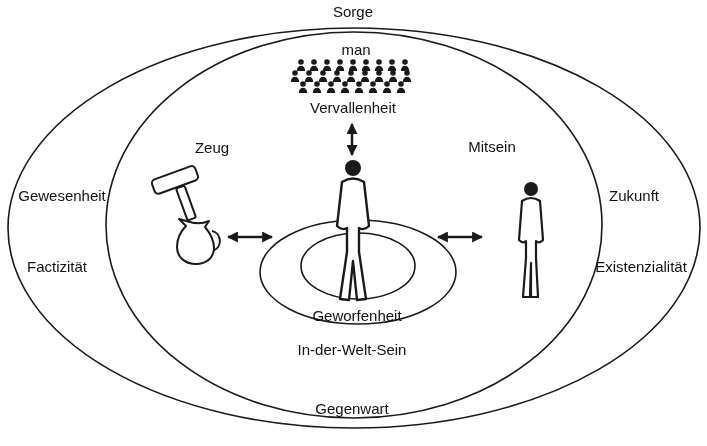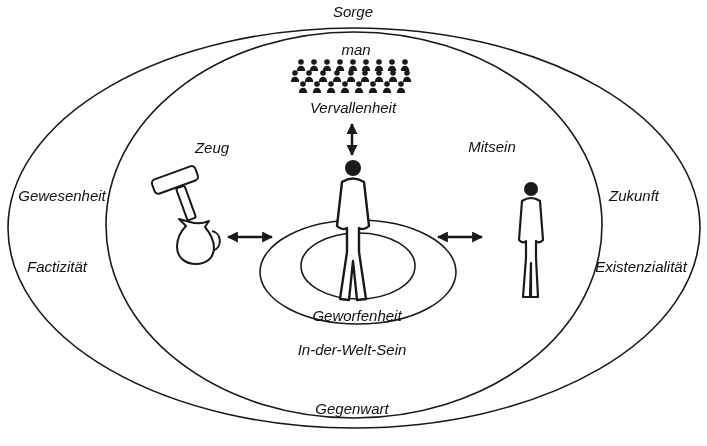--- a/index.html
+++ b/index.html
@@ -7,21 +7,20 @@
     padding: 0;
     background: #ffffff;
   }
   .canvas {
     position: relative;
     width: 707px;
     height: 446px;
     background: #ffffff;
     font-family: "Liberation Sans", sans-serif;
     overflow: hidden;
-    font-style: italic;
   }
   svg {
     display: block;
   }
   svg text {
     font-family: "Liberation Sans", sans-serif;
     font-size: 15px;
     fill: #111111;
   }
 </style>

